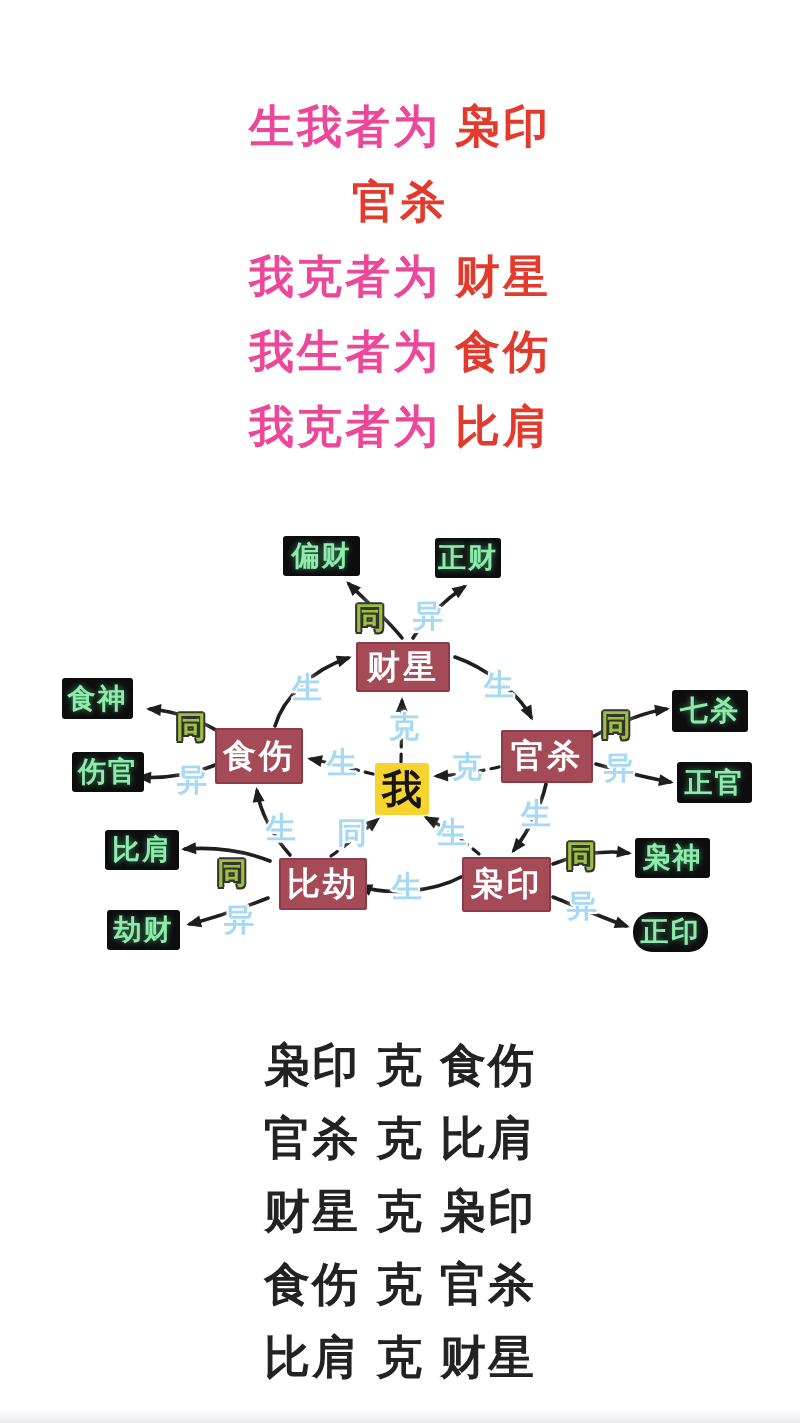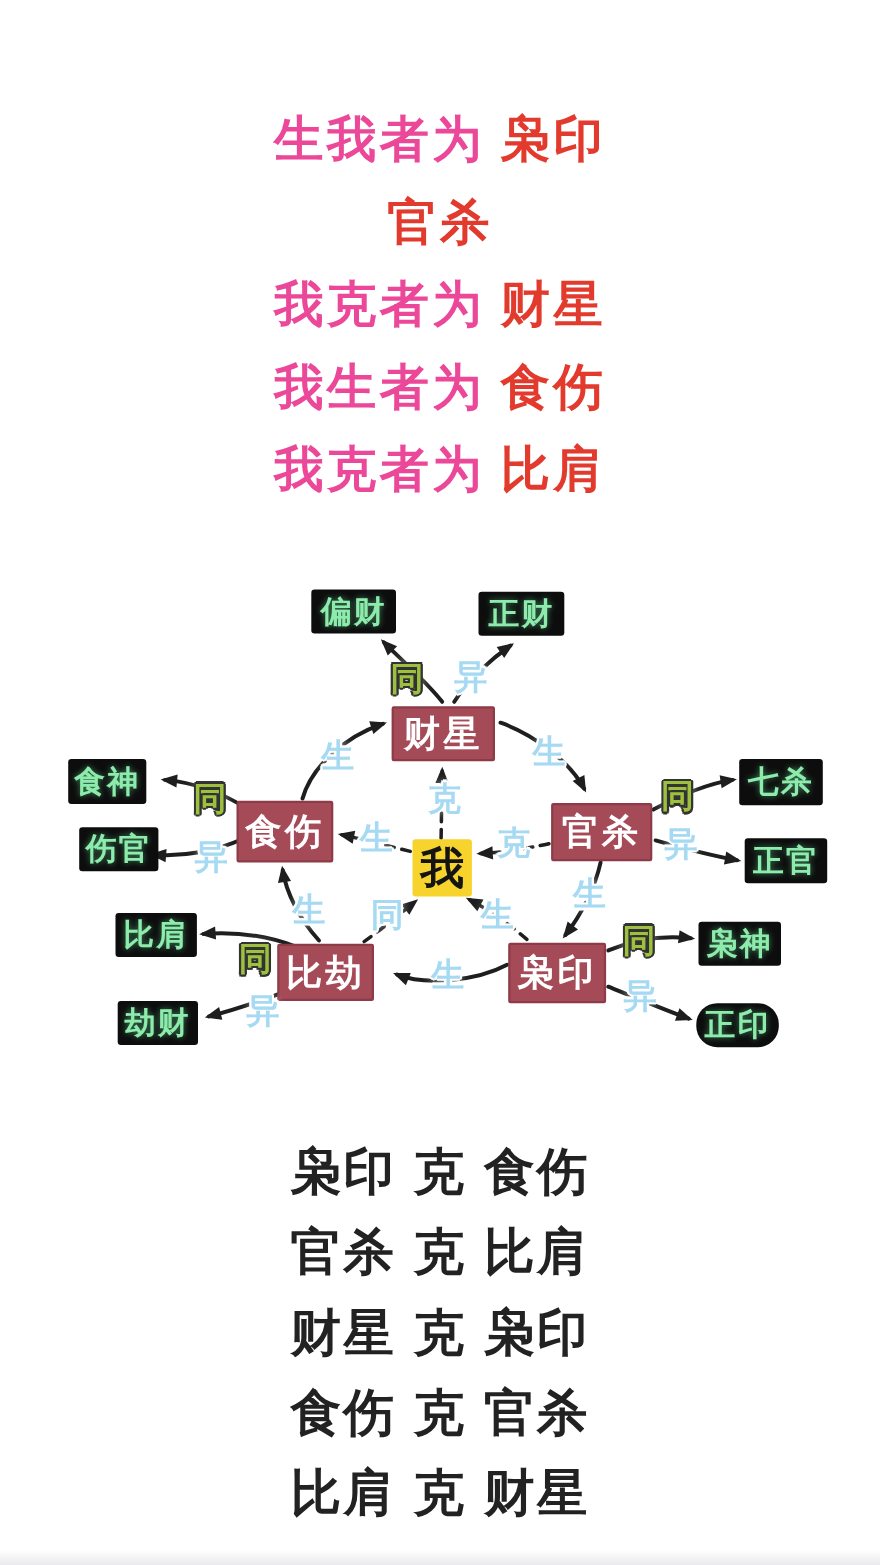--- a/index.html
+++ b/index.html
@@ -93,28 +93,28 @@
         <path d="M 499,247 C 477,252 456,255 437,256" marker-end="url(#ah)"></path>
         <path d="M 373,254 C 352,249 331,243 311,239" marker-end="url(#ah)"></path>
         <path d="M 331,336 C 344,327 362,312 377,300" marker-end="url(#ah)"></path>
         <path d="M 479,334 C 465,322 446,308 427,298" marker-end="url(#ah)"></path>
       </g>
     </svg>
 
     <div class="node node-inner" style="left:356px;top:122px;width:94px;height:50px;">财星</div>
     <div class="node node-inner" style="left:215px;top:208px;width:88px;height:56px;">食伤</div>
     <div class="node node-inner" style="left:501px;top:210px;width:92px;height:53px;">官杀</div>
-    <div class="node node-inner" style="left:252px;top:338px;width:88px;height:52px;">比劫</div>
+    <div class="node node-inner" style="left:279px;top:338px;width:88px;height:52px;">比劫</div>
     <div class="node node-inner" style="left:462px;top:337px;width:89px;height:55px;">枭印</div>
 
     <div class="node node-center" style="left:375px;top:243px;width:54px;height:52px;">我</div>
 
     <div class="node node-outer" style="left:283px;top:16px;width:77px;height:40px;">偏财</div>
-    <div class="node node-outer" style="left:435px;top:18px;width:78px;height:40px;">正财</div>
-    <div class="node node-outer" style="left:62px;top:158px;width:71px;height:41px;margin-top:12px;">食神</div>
+    <div class="node node-outer" style="left:435px;top:18px;width:66px;height:40px;">正财</div>
+    <div class="node node-outer" style="left:62px;top:158px;width:71px;height:41px;">食神</div>
     <div class="node node-outer" style="left:52px;top:232px;width:72px;height:40px;margin-left:20px;">伤官</div>
     <div class="node node-outer" style="left:672px;top:170px;width:76px;height:42px;">七杀</div>
     <div class="node node-outer" style="left:677px;top:242px;width:75px;height:41px;">正官</div>
     <div class="node node-outer" style="left:105px;top:310px;width:74px;height:40px;">比肩</div>
     <div class="node node-outer" style="left:107px;top:390px;width:73px;height:40px;">劫财</div>
     <div class="node node-outer" style="left:635px;top:318px;width:75px;height:40px;">枭神</div>
     <div class="node node-outer" style="left:633px;top:392px;width:75px;height:40px;border-radius:19px;">正印</div>
 
     <div class="elabel lbl-green" style="left:370px;top:98px;">同</div>
     <div class="elabel lbl-green" style="left:191px;top:207px;">同</div>

